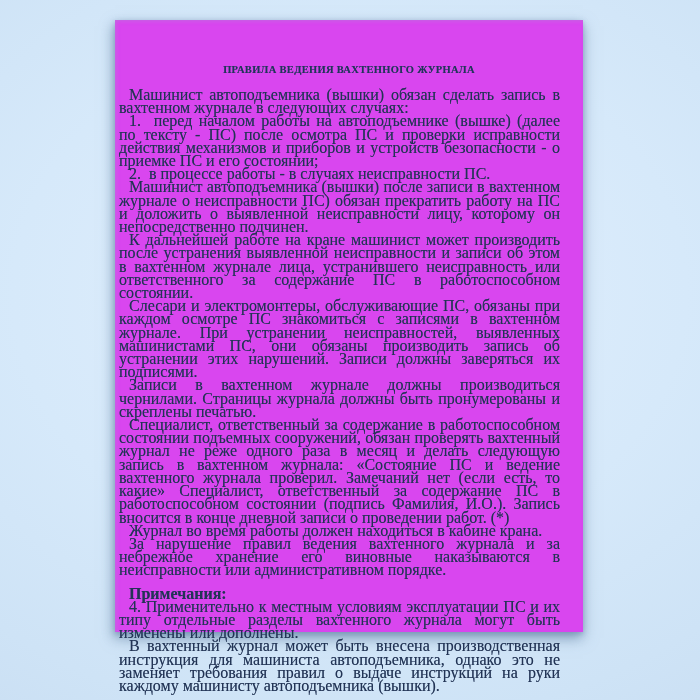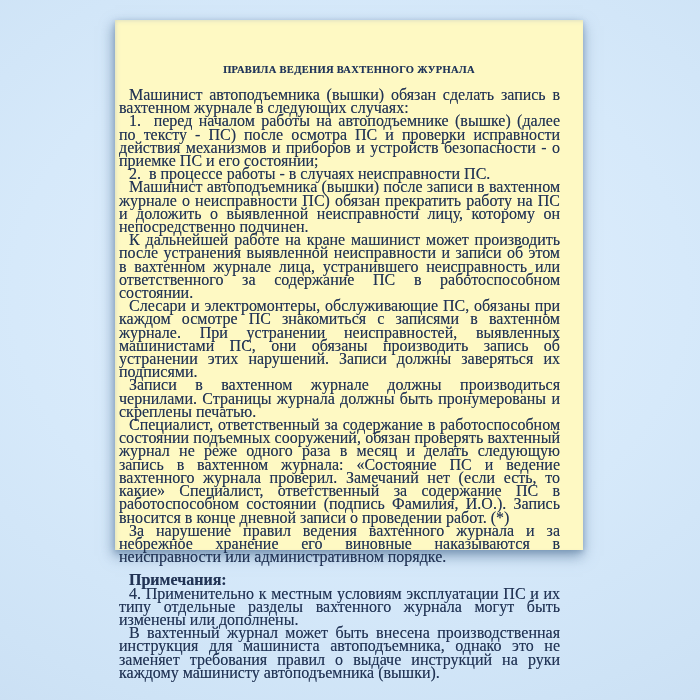--- a/index.html
+++ b/index.html
@@ -8,22 +8,22 @@
     position: relative;
     overflow: hidden;
     background:
       radial-gradient(ellipse 120% 95% at 50% 42%,
         #e1effd 0%, #d6e9fa 40%, #cee3f6 65%, #c3d8ee 100%);
     font-family: "Liberation Serif", serif;
   }
   .page {
     position: absolute;
     left: 115px; top: 20px;
-    width: 468px; height: 530px;
-    background: #fef9c3;
+    width: 468px; height: 612px;
+    background: #d946ef;
     box-shadow:
       0 6px 14px rgba(96, 128, 162, 0.55),
       0 2px 5px  rgba(96, 128, 162, 0.40),
       -3px 5px 10px rgba(105, 138, 170, 0.30),
       inset 2px 2px 5px -2px rgba(150, 170, 195, 0.45);
   }
   .doc-title {
     margin: 0;
     padding: 44px 10px 0 10px;
     text-align: center;
@@ -60,19 +60,20 @@
 
   <div class="body-col">
     <p>Машинист автоподъемника (вышки) обязан сделать запись в вахтенном журнале в следующих случаях:</p>
     <p>1.&nbsp;&nbsp;перед началом работы на автоподъемнике (вышке) (далее по тексту - ПС) после осмотра ПС и проверки исправности действия механизмов и приборов и устройств безопасности - о приемке ПС и его состоянии;</p>
     <p>2.&nbsp;&nbsp;в процессе работы - в случаях неисправности ПС.</p>
     <p>Машинист автоподъемника (вышки) после записи в вахтенном журнале о неисправности ПС) обязан прекратить работу на ПС и доложить о выявленной неисправности лицу, которому он непосредственно подчинен.</p>
     <p>К дальнейшей работе на кране машинист может производить после устранения выявленной неисправности и записи об этом в вахтенном журнале лица, устранившего неисправность или ответственного за содержание ПС в работоспособном состоянии.</p>
     <p>Слесари и электромонтеры, обслуживающие ПС, обязаны при каждом осмотре ПС знакомиться с записями в вахтенном журнале. При устранении неисправностей, выявленных машинистами ПС, они обязаны производить запись об устранении этих нарушений. Записи должны заверяться их подписями.</p>
     <p>Записи в вахтенном журнале должны производиться чернилами. Страницы журнала должны быть пронумерованы и скреплены печатью.</p>
     <p>Специалист, ответственный за содержание в работоспособном состоянии подъемных сооружений, обязан проверять вахтенный журнал не реже одного раза в месяц и делать следующую запись в вахтенном журнала: «Состояние ПС и ведение вахтенного журнала проверил. Замечаний нет (если есть, то какие» Специалист, ответственный за содержание ПС в работоспособном состоянии (подпись Фамилия, И.О.). Запись вносится в конце дневной записи о проведении работ. (*)</p>
+    <p>Журнал во время работы должен находиться в кабине крана.</p>
     <p>За нарушение правил ведения вахтенного журнала и за небрежное хранение его виновные наказываются в неисправности или административном порядке.</p>
 
     <p class="notes-heading">Примечания:</p>
     <p>4. Применительно к местным условиям эксплуатации ПС и их типу отдельные разделы вахтенного журнала могут быть изменены или дополнены.</p>
     <p>В вахтенный журнал может быть внесена производственная инструкция для машиниста автоподъемника, однако это не заменяет требования правил о выдаче инструкций на руки каждому машинисту автоподъемника (вышки).</p>
   </div>
 </div>
 
 </body></html>

